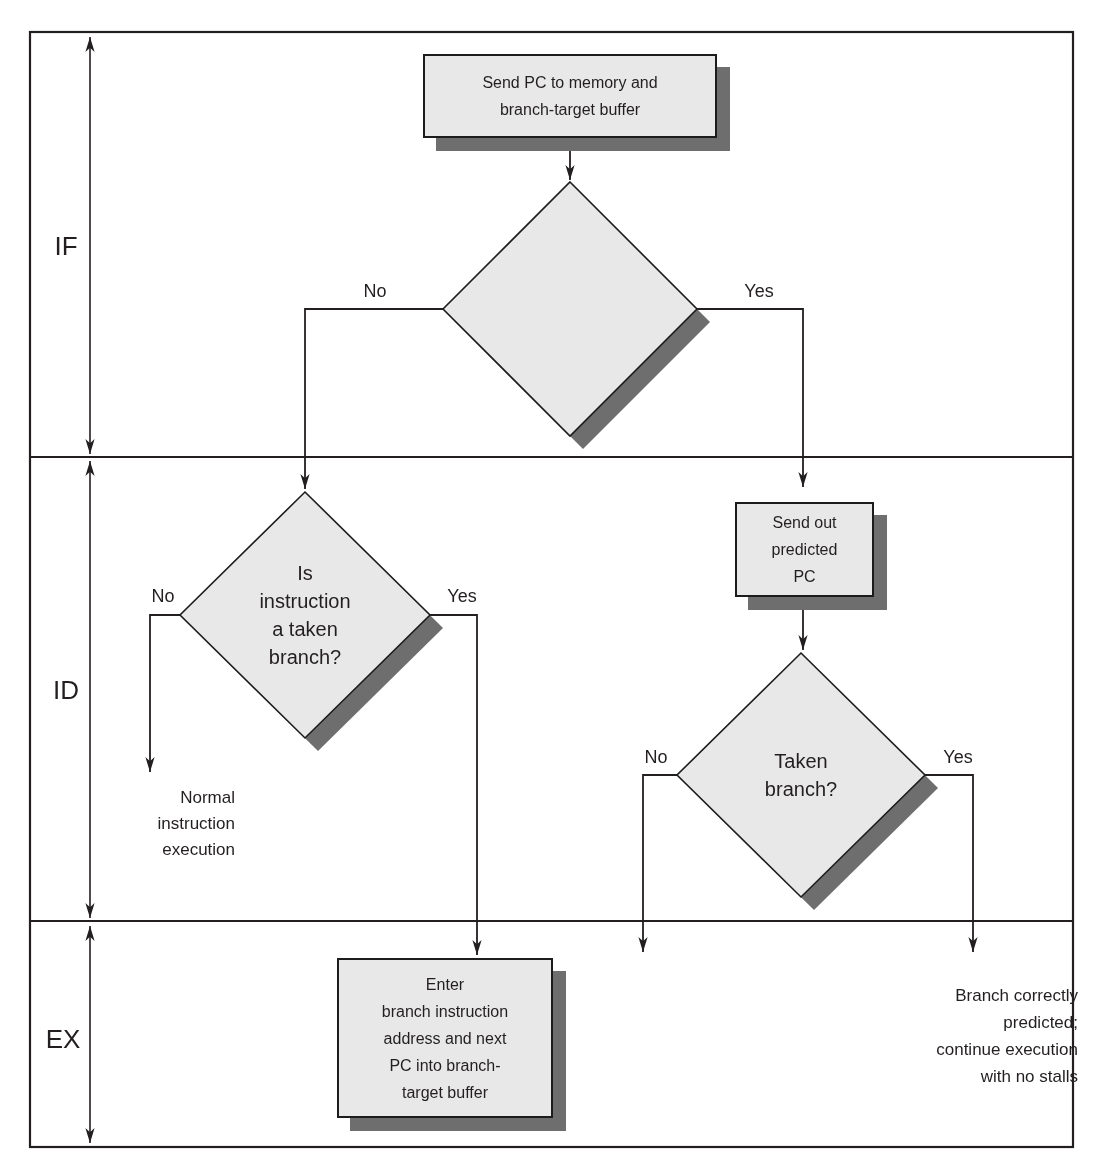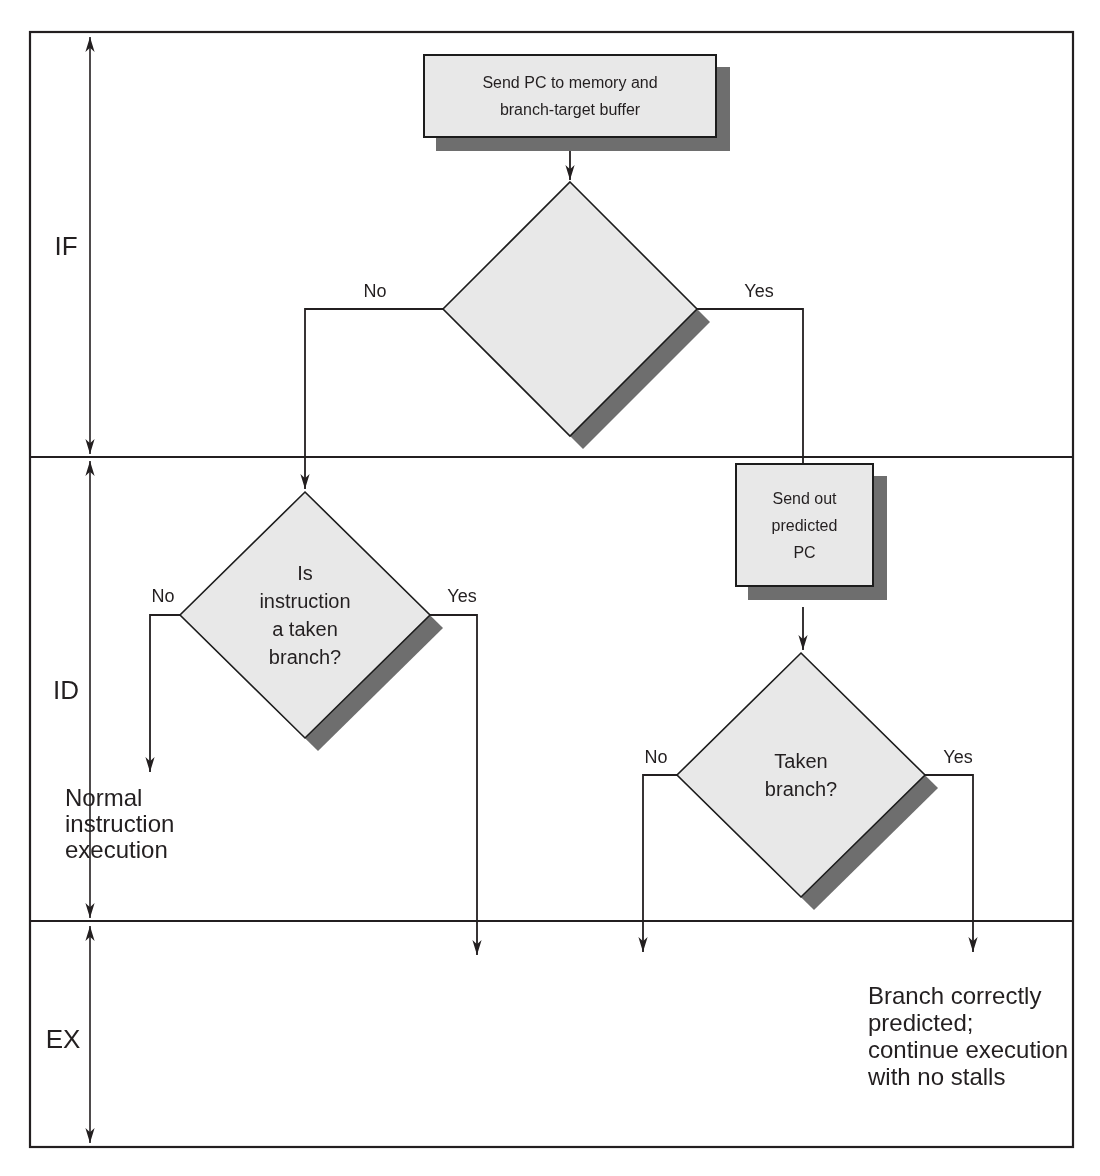--- a/index.html
+++ b/index.html
@@ -21,22 +21,22 @@
   .dshadow{fill:var(--shadow);}
   .diamond{fill:var(--node-fill);stroke:var(--node-border);stroke-width:1.6px;}
   .ah{fill:var(--line);}
   .pbox{position:absolute;background:var(--node-fill);border:2px solid var(--node-border);
         box-shadow:13px 13px 0 0 var(--shadow);display:flex;align-items:center;justify-content:center;}
   .node-text{white-space:pre-line;text-align:center;font-size:16px;line-height:27px;}
   .dlabel{position:absolute;transform:translate(-50%,-50%);text-align:center;white-space:pre-line;
           font-size:20px;line-height:28px;}
   .branch-label{position:absolute;transform:translate(-50%,-50%);font-size:18px;}
   .stage-label{position:absolute;transform:translate(-50%,-50%);font-size:26px;}
-  .free-text{position:absolute;transform:translateX(-50%);text-align:left;white-space:pre-line;
-             font-size:24px;line-height:26px;}
+  .free-text{position:absolute;transform:translateX(-50%);text-align:right;white-space:pre-line;
+             font-size:17px;line-height:26px;}
   .free-text.wide{line-height:27px;margin-top:16px;}
 </style>
 </head>
 <body>
 
 <div class="canvas">
 
   <svg width="1100" height="1176" viewBox="0 0 1100 1176">
     <defs>
       <marker id="ah" markerUnits="userSpaceOnUse" markerWidth="18" markerHeight="12" refX="15" refY="5" orient="auto-start-reverse">
@@ -72,26 +72,33 @@
 
   <div class="stage-label" style="left:66px;top:246px">IF</div>
   <div class="stage-label" style="left:66px;top:690px">ID</div>
   <div class="stage-label" style="left:63px;top:1039px">EX</div>
 
   <div class="pbox" style="left:423px;top:54px;width:294px;height:84px">
     <div class="node-text">Send PC to memory and
 branch-target buffer</div>
   </div>
 
-  <div class="pbox" style="left:735px;top:463px;width:139px;height:124px">
+  <div class="pbox" style="left:735px;top:502px;width:139px;height:95px">
     <div class="node-text">Send out
 predicted
 PC</div>
   </div>
 
+  <div class="pbox" style="left:337px;top:958px;width:216px;height:160px">
+    <div class="node-text">Enter
+branch instruction
+address and next
+PC into branch-
+target buffer</div>
+  </div>
 
 
   <div class="dlabel" style="left:305px;top:615px">Is
 instruction
 a taken
 branch?</div>
   <div class="dlabel" style="left:801px;top:775px">Taken
 branch?</div>
 
   <div class="branch-label" style="left:375px;top:291px">No</div>

